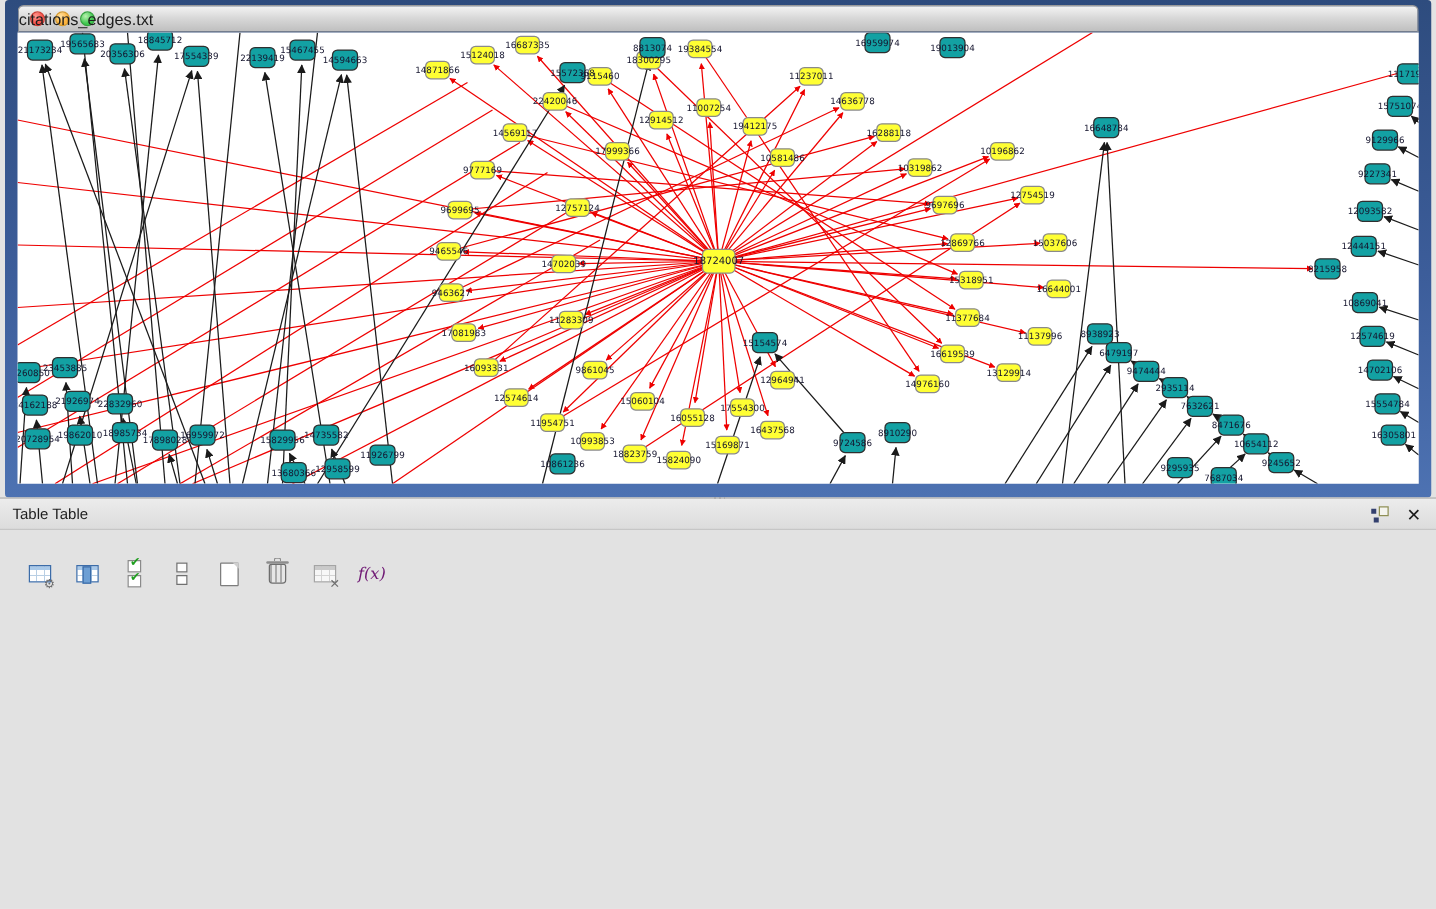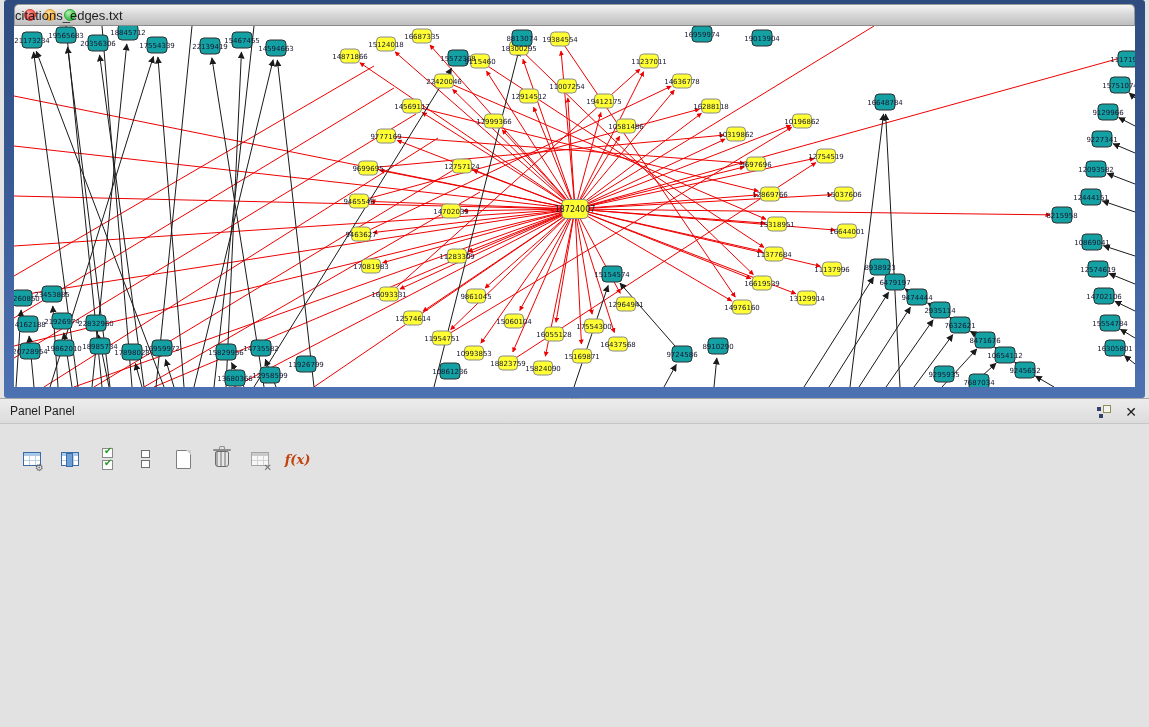--- a/index.html
+++ b/index.html
@@ -75,21 +75,21 @@
   .chk{width:9px;height:8px;border:1px solid #8a8a8a;background:#fff;position:relative;}
   .chk::after{content:"\2714";position:absolute;left:1px;top:-4px;font-size:10px;color:#1f9e1f;}
   .boxes{display:flex;flex-direction:column;gap:2px;}
   .boxes i{display:block;width:7px;height:6px;border:1px solid #707070;background:#fdfdfd;}
   .page{width:13px;height:17px;background:#fff;border:1px solid #7d7d7d;border-radius:1px;position:relative;}
   .page::after{content:"";position:absolute;right:-1px;top:-1px;border-style:solid;border-width:0 5px 5px 0;border-color:transparent #cfcfcf transparent transparent;}
   .trash{width:12px;height:14px;border:1px solid #6e6e6e;border-radius:2px 2px 3px 3px;position:relative;
     background:repeating-linear-gradient(90deg,#ababab 0 2px,#e6e6e6 2px 4px);}
   .trash::before{content:"";position:absolute;left:-3px;right:-3px;top:-3px;height:2px;background:#8d8d8d;border-radius:1px;}
   .trash::after{content:"";position:absolute;top:-6px;left:3px;width:4px;height:2px;border:1px solid #8d8d8d;border-bottom:none;border-radius:2px 2px 0 0;}
-  .fx{font-family:"DejaVu Serif",serif;font-style:italic;font-weight:bold;font-size:13px;color:#c2410c;}
+  .fx{font-family:"DejaVu Serif",serif;font-style:italic;font-weight:normal;font-size:13px;color:#701a75;}
 </style>
 </head>
 <body>
 
 <div class="net-window">
   <div class="titlebar">
     <div class="traffic">
       <span class="light red"></span>
       <span class="light yellow"></span>
       <span class="light green"></span>
@@ -461,21 +461,21 @@
           <text x="965" y="358.5" text-anchor="middle" font-size="7" font-family="DejaVu Sans, sans-serif" fill="#15152e">7687034</text>
         </g>
       </svg>
   </div>
 </div>
 
 <div class="table-panel">
   <div class="splitter-grip"></div>
 
   <div class="panel-header">
-    <span>Panel Panel</span>
+    <span>Table Table</span>
     <div class="panel-header-icons">
       <span class="float-ic">
           <i class="sq-o"></i>
           <i class="sq-a"></i>
           <i class="sq-b"></i>
         </span>
       <span class="close-x">✕</span>
     </div>
   </div>
 

